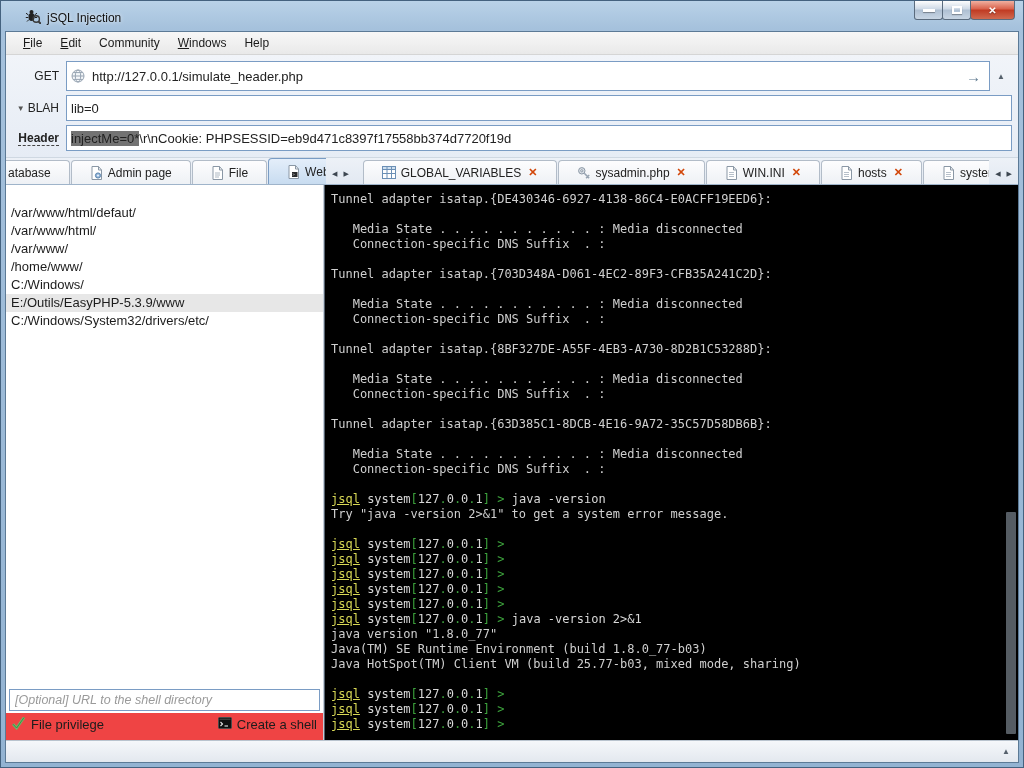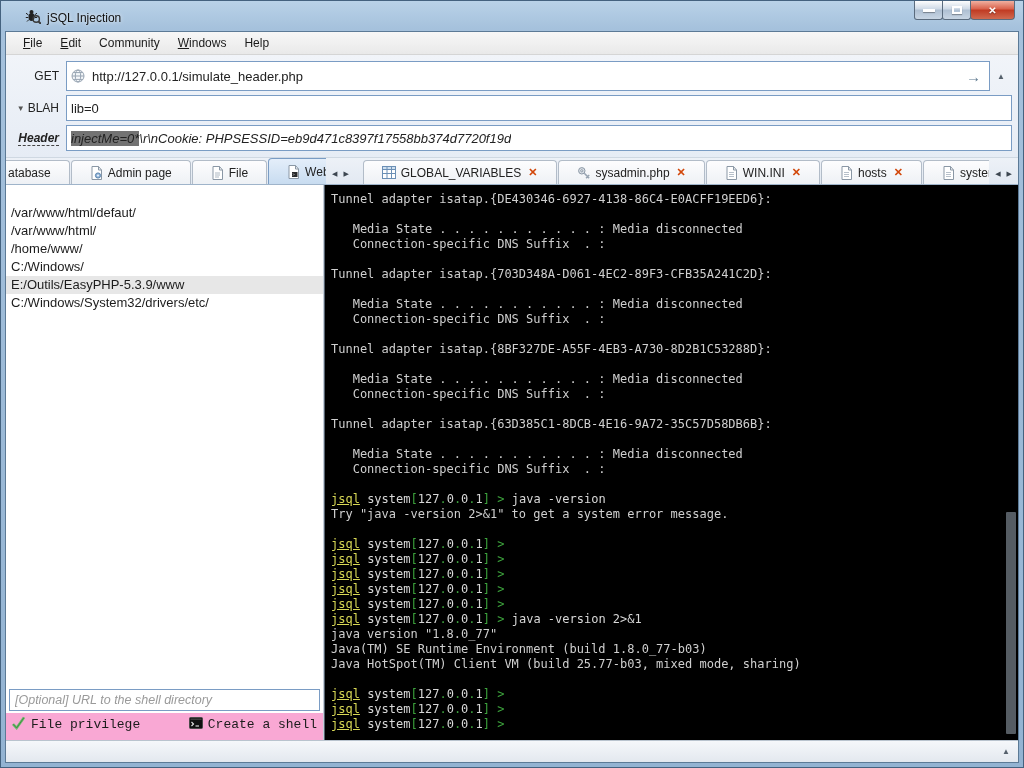--- a/index.html
+++ b/index.html
@@ -66,21 +66,21 @@
 
   
   .content { flex:1; display:flex; min-height:0; }
   .leftpanel { width:318px; flex:0 0 318px; background:#fff; display:flex; flex-direction:column; border-right:1px solid #c4cdd8; }
   .filelist { flex:1; padding-top:19px; overflow:hidden; }
   .file-item { font-size:13px; color:#1c1c1c; padding:1px 4px 1px 5px; height:18px; line-height:16px; cursor:default; white-space:nowrap; }
   .file-item.selected { background:#e7e7e7; }
   .shellurl { margin:2px 3px; border:1px solid #7a9cc4; height:22px; display:flex; }
   .shellurl input { flex:1; border:none; outline:none; padding:0 5px; font-size:12.5px; font-family:"Liberation Sans",sans-serif; }
   .shellurl input::placeholder { font-style:italic; color:#9a9a9a; }
-  .panelfoot { height:27px; display:flex; align-items:center; justify-content:space-between; padding:0 6px 4px 5px; background:#f9a8d4;font-family:Liberation Mono, monospace; }
+  .panelfoot { height:27px; display:flex; align-items:center; justify-content:space-between; padding:0 6px 4px 5px; background:#ef4444; }
   .footbtn { display:flex; align-items:center; gap:5px; font-size:13px; color:#1c1c1c; cursor:pointer; }
 
   
   .termwrap { flex:1; position:relative; background:#000; border-left:1px solid #55616e; }
   .terminal { position:absolute; inset:0 14px 0 0; padding:7px 0 0 6px; overflow:hidden;
     font-family:"DejaVu Sans Mono",monospace; font-size:12px; line-height:15px; color:#cfcfcf; cursor:text; }
   .tline { white-space:pre; height:15px; }
   .tu { color:var(--tyellow,#d8d855); text-decoration:underline; }
   .tw { color:#d8d8d8; }
   .tg { color:var(--tgreen,#3da43d); }
@@ -146,21 +146,21 @@
           <span class="goarrow">→</span>
         </div>
         <div class="collapse-btn"><span>▲</span></div>
       </div>
       <div class="reqrow">
         <div class="reqlabel"><span class="dd">▼</span><span>BLAH</span></div>
         <div class="field">
           <input value="lib=0" style="">
         </div>
       </div>
-      <div class="reqrow" style="margin-bottom:2px;font-style:italic;">
+      <div class="reqrow" style="margin-bottom:2px;">
         <div class="reqlabel hdr"><b>Header</b></div>
         <div class="field">
           <div class="hdrtext"><span class="sel">injectMe=0*</span><span>\r\nCookie: PHPSESSID=eb9d471c8397f17558bb374d7720f19d</span></div>
         </div>
       </div>
     </div>
 
     <div class="tabstrip">
       <div class="lefttabs" id="lefttabs">
           <div class="tab cut">
@@ -276,20 +276,21 @@
         <span class="tabarrow">▶</span>
       </div>
     </div>
 
     <div class="content">
 
       <div class="leftpanel">
         <div class="filelist" id="filelist">
             <div class="file-item">/var/www/html/defaut/</div>
             <div class="file-item">/var/www/html/</div>
+            <div class="file-item">/var/www/</div>
             <div class="file-item">/home/www/</div>
             <div class="file-item">C:/Windows/</div>
             <div class="file-item selected">E:/Outils/EasyPHP-5.3.9/www</div>
             <div class="file-item">C:/Windows/System32/drivers/etc/</div>
           </div>
         <div class="shellurl">
           <input placeholder="[Optional] URL to the shell directory" style="">
         </div>
         <div class="panelfoot">
           <div class="footbtn">

